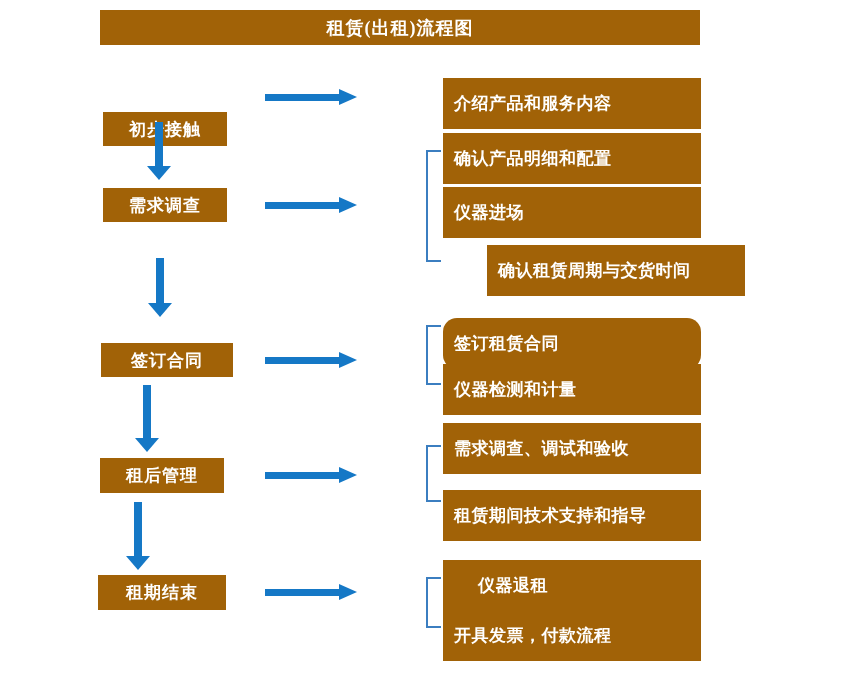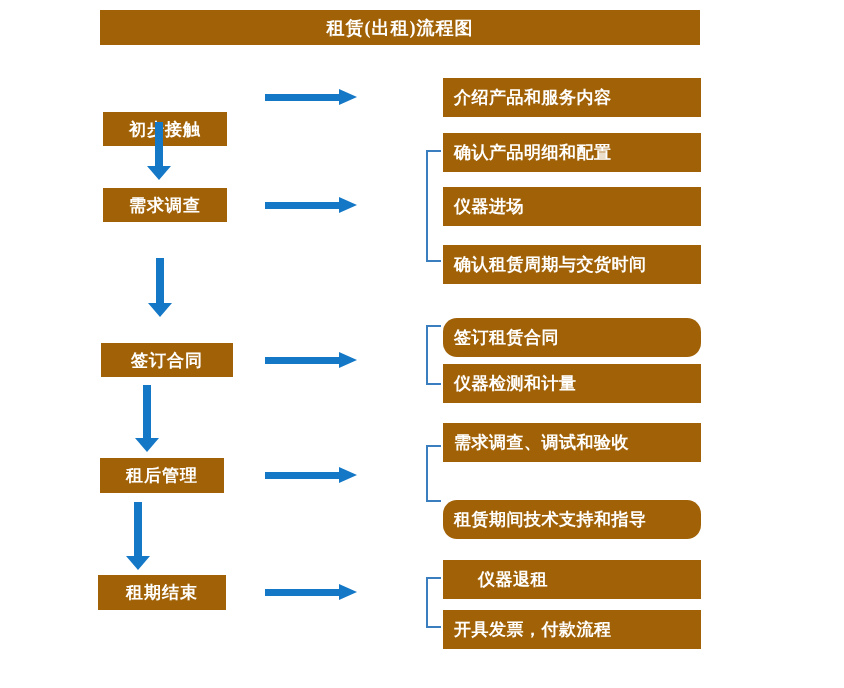--- a/index.html
+++ b/index.html
@@ -17,23 +17,23 @@
   }
   .step{justify-content:center;letter-spacing:1px;}
   .detail{justify-content:flex-start;padding-left:11px;letter-spacing:0.5px;}
   
   .s1{left:103px;top:80px;width:124px;height:34px;margin-top:32px;}
   .s2{left:103px;top:188px;width:124px;height:34px;}
   .s3{left:101px;top:343px;width:132px;height:34px;}
   .s4{left:100px;top:458px;width:124px;height:35px;}
   .s5{left:98px;top:575px;width:128px;height:35px;}
   
-  .detail{left:443px;width:258px;height:39px;}
-  .r1{top:78px;}  .r2{top:133px;} .r3{top:187px;} .r4{top:245px;}
-  .r5{top:318px;border-radius:14px;} .r6{top:364px;} .r7{top:423px;} .r8{top:500px;border-radius:14px;}
+  .detail{left:443px;width:258px;height:51px;}
+  .r1{top:78px;}  .r2{top:133px;} .r3{top:187px;} .r4{top:245px;margin-left:44px;}
+  .r5{top:318px;border-radius:14px;} .r6{top:364px;} .r7{top:423px;} .r8{top:490px;}
   .r9{top:560px;padding-left:35px;} .r10{top:610px;}
   
   .arrow{position:absolute;}
   .h-shaft{position:absolute;background:#1578c6;height:7px;width:74px;left:0;top:4.5px;}
   .h-head{position:absolute;left:74px;top:0;width:0;height:0;
     border-left:18px solid #1578c6;border-top:8px solid transparent;border-bottom:8px solid transparent;}
   .h-arrow{width:92px;height:16px;left:265px;}
   .ha1{top:89px;} .ha2{top:197px;} .ha3{top:352px;} .ha4{top:467px;} .ha5{top:584px;}
   .v-arrow{width:24px;}
   .v-shaft{position:absolute;background:#1578c6;width:8px;left:8px;top:0;}

